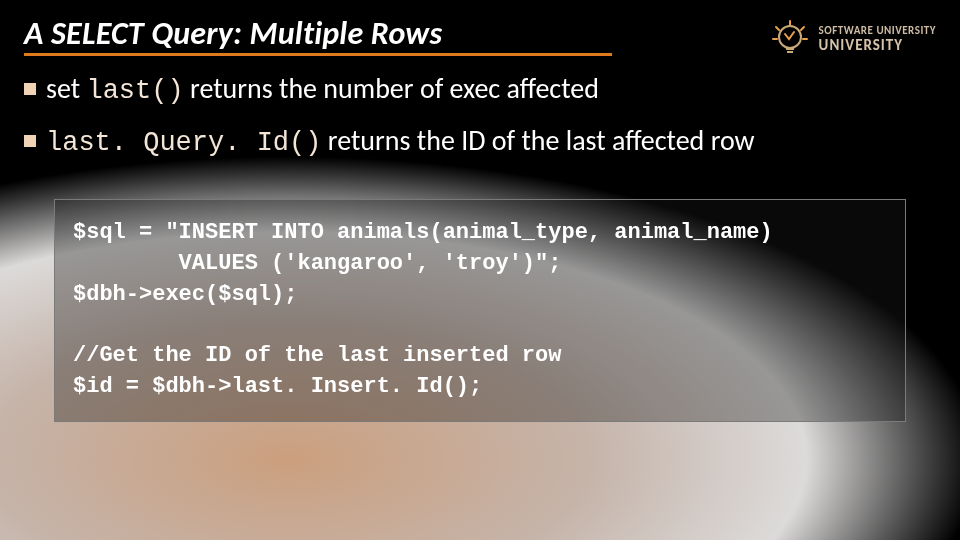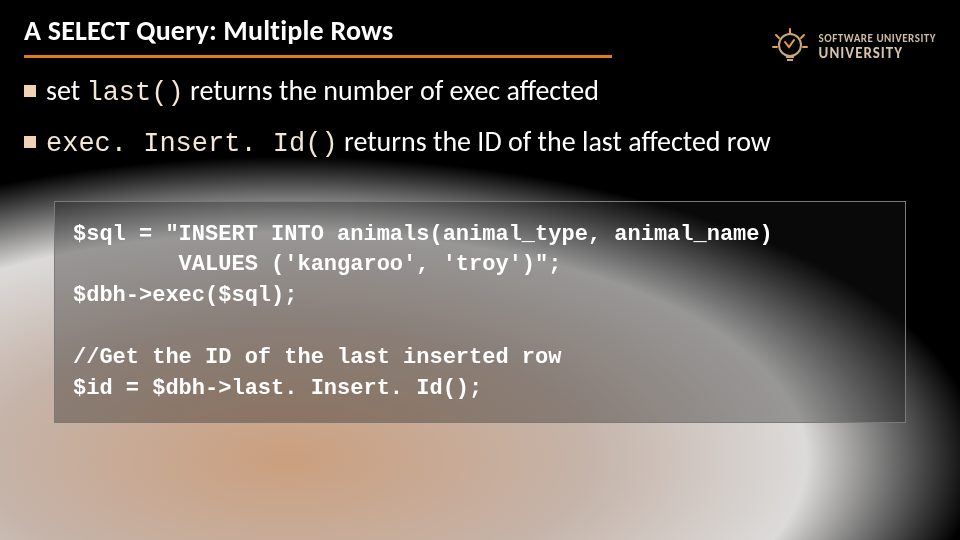--- a/index.html
+++ b/index.html
@@ -1,22 +1,22 @@
 <!DOCTYPE html>
 <html><head>
 <meta charset="utf-8">
 <style>
   html,body{margin:0;padding:0;width:960px;height:540px;overflow:hidden;font-family:"Calibri","Segoe UI",Arial,sans-serif;}
   .slide{position:relative;width:960px;height:540px;background:#000;
     background:radial-gradient(ellipse 90% 70% at 30% 85%,rgba(160,80,20,0.55) 0%,rgba(90,40,10,0.35) 35%,rgba(20,10,5,0.15) 60%,#000 80%);
     color:#fff;box-sizing:border-box;padding:16px 24px 24px 24px;}
   .title-row{position:relative;}
-  .title{font-size:28px;font-weight:800;color:#fff;letter-spacing:0.2px;margin:0 0 8px 0;line-height:1.1;}
+  .title{font-size:32px;font-weight:800;color:#fff;letter-spacing:0.2px;margin:0 0 2px 0;line-height:1.1;font-style:italic;}
   .underline{height:3px;width:588px;background:#e07a1f;margin-bottom:14px;}
-  .logo{position:absolute;top:8px;right:0;display:flex;align-items:center;color:#d8c0a0;}
+  .logo{position:absolute;top:0;right:0;display:flex;align-items:center;color:#d8c0a0;}
   .logo-bulb{width:46px;height:46px;display:flex;align-items:center;justify-content:center;margin-right:6px;}
   .logo-text{display:flex;flex-direction:column;font-size:11px;line-height:1.1;letter-spacing:0.5px;font-weight:600;color:#cdbba3;}
   .logo-text .fd{font-size:15px;font-weight:800;letter-spacing:1px;color:#d6c3aa;}
   .bullets{margin-top:6px;}
   .bullet{display:flex;align-items:flex-start;font-size:28px;color:#fff;margin-bottom:12px;line-height:1.35;}
   .sq{width:12px;height:12px;background:#f0d3b4;margin-top:13px;margin-right:10px;flex-shrink:0;}
   .bt{color:#fff;}
   .mono{font-family:"Consolas","Courier New",monospace;color:#f3e6d6;font-size:27px;}
   .code-box{margin:38px 30px 0 30px;border:1.5px solid #7a7a7a;background:rgba(25,25,25,0.35);padding:18px 18px 18px 18px;}
   .code-box pre{margin:0;font-family:"Consolas","Courier New",monospace;font-size:22px;line-height:1.4;color:#fff;font-weight:700;white-space:pre;}
@@ -50,21 +50,21 @@
   <div class="bullets">
     <div class="bullet">
       <div class="sq"></div>
       <div class="bt">
         <span>set </span><span class="mono">last()</span><span>  returns the number of exec affected</span>
       </div>
     </div>
     <div class="bullet">
       <div class="sq"></div>
       <div class="bt">
-        <span></span><span class="mono">exec. Insert. Id()</span><span>  returns the ID of the last affected row</span>
+        <span></span><span class="mono">last. Query. Id()</span><span>  returns the ID of the last affected row</span>
       </div>
     </div>
   </div>
 
   <div class="code-box">
     <pre>$sql = "INSERT INTO animals(animal_type, animal_name)
         VALUES ('kangaroo', 'troy')";
 $dbh-&gt;exec($sql);
 
 //Get the ID of the last inserted row

